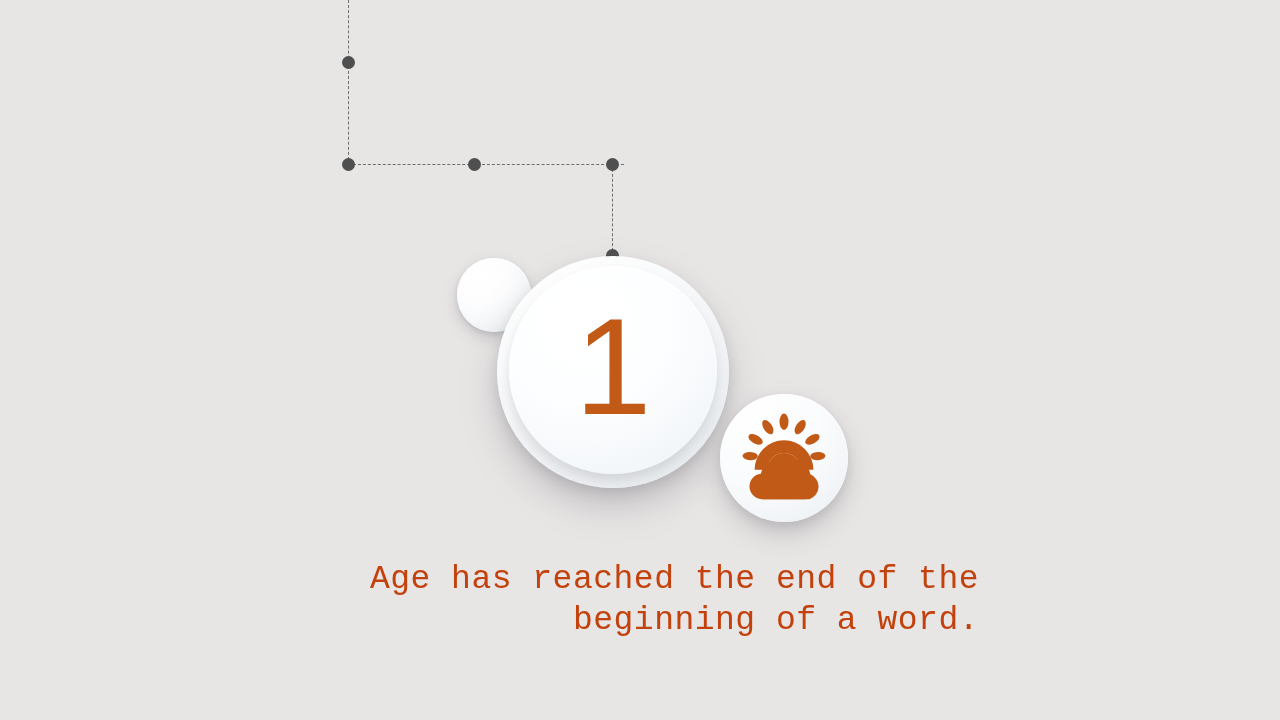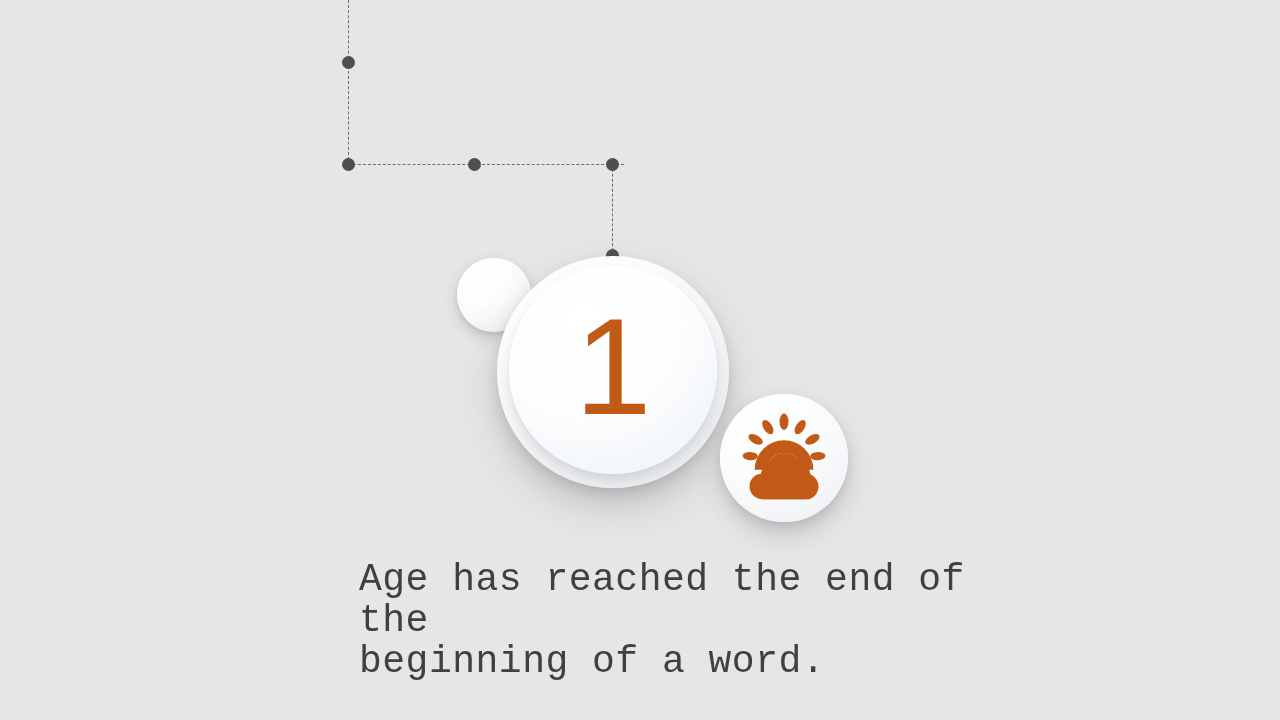--- a/index.html
+++ b/index.html
@@ -114,26 +114,27 @@
     align-items: center;
     justify-content: center;
   }
   .weather-badge svg {
     display: block;
   }
 
   
   .caption {
     position: absolute;
-    color: #404040;
+    color: #c2410c;
     font-family: "Liberation Mono", "DejaVu Sans Mono", monospace;
-    font-size: 38px;
+    font-size: 33px;
     line-height: 41px;
     letter-spacing: 0.5px;
     white-space: pre-line;
+    text-align: right;
   }
 </style>
 </head>
 <body>
 
 <div id="slide">
 
   <div>
 
     <div class="conn-line conn-v" style="left:348px; top:0px; height:165px;"></div>

